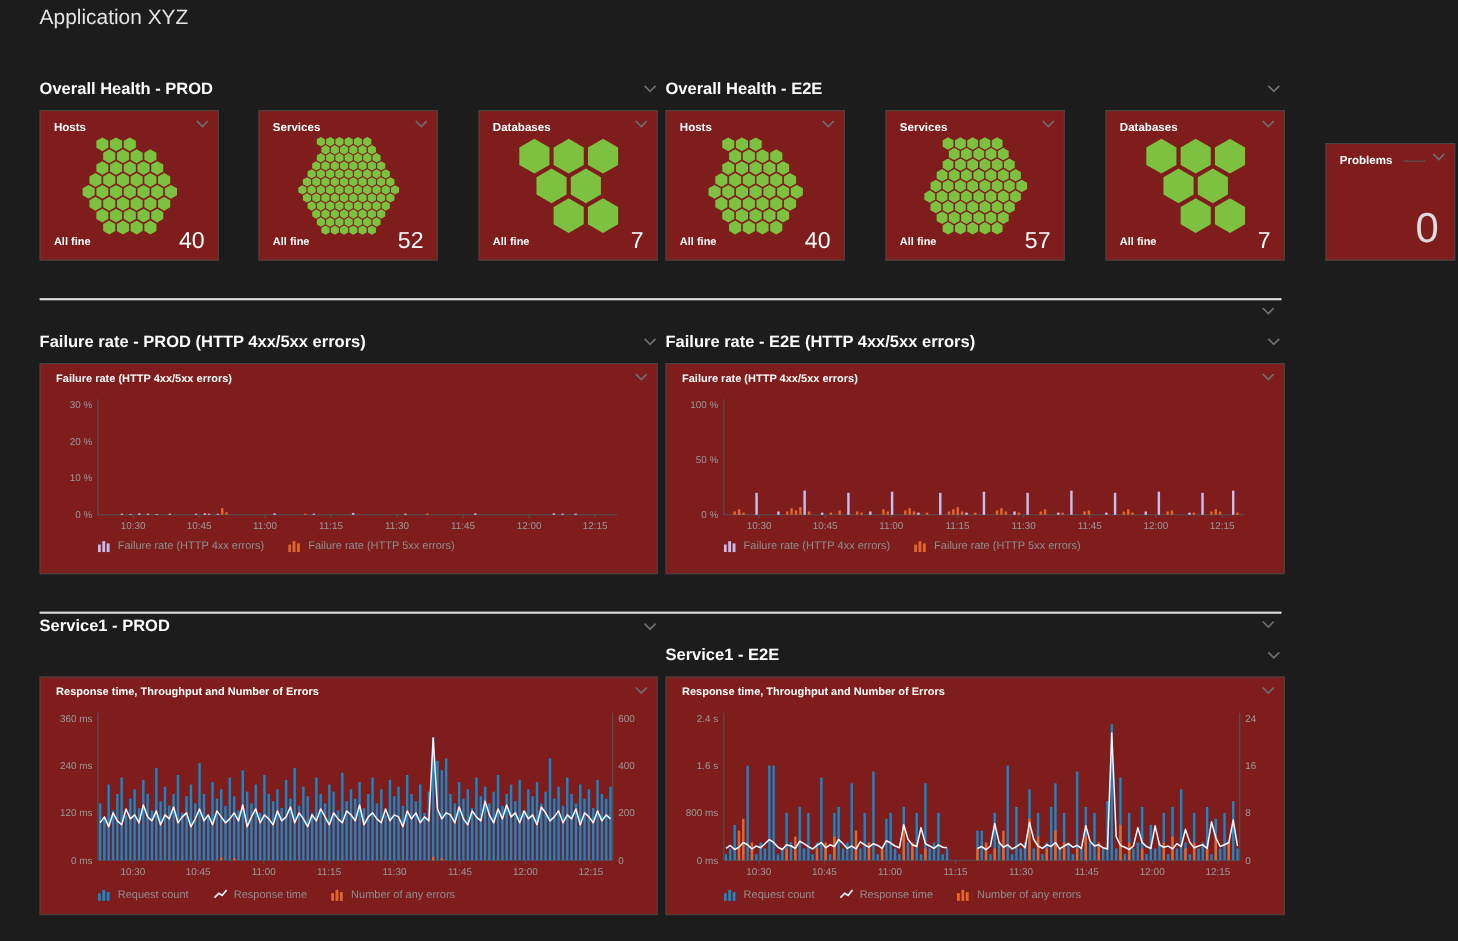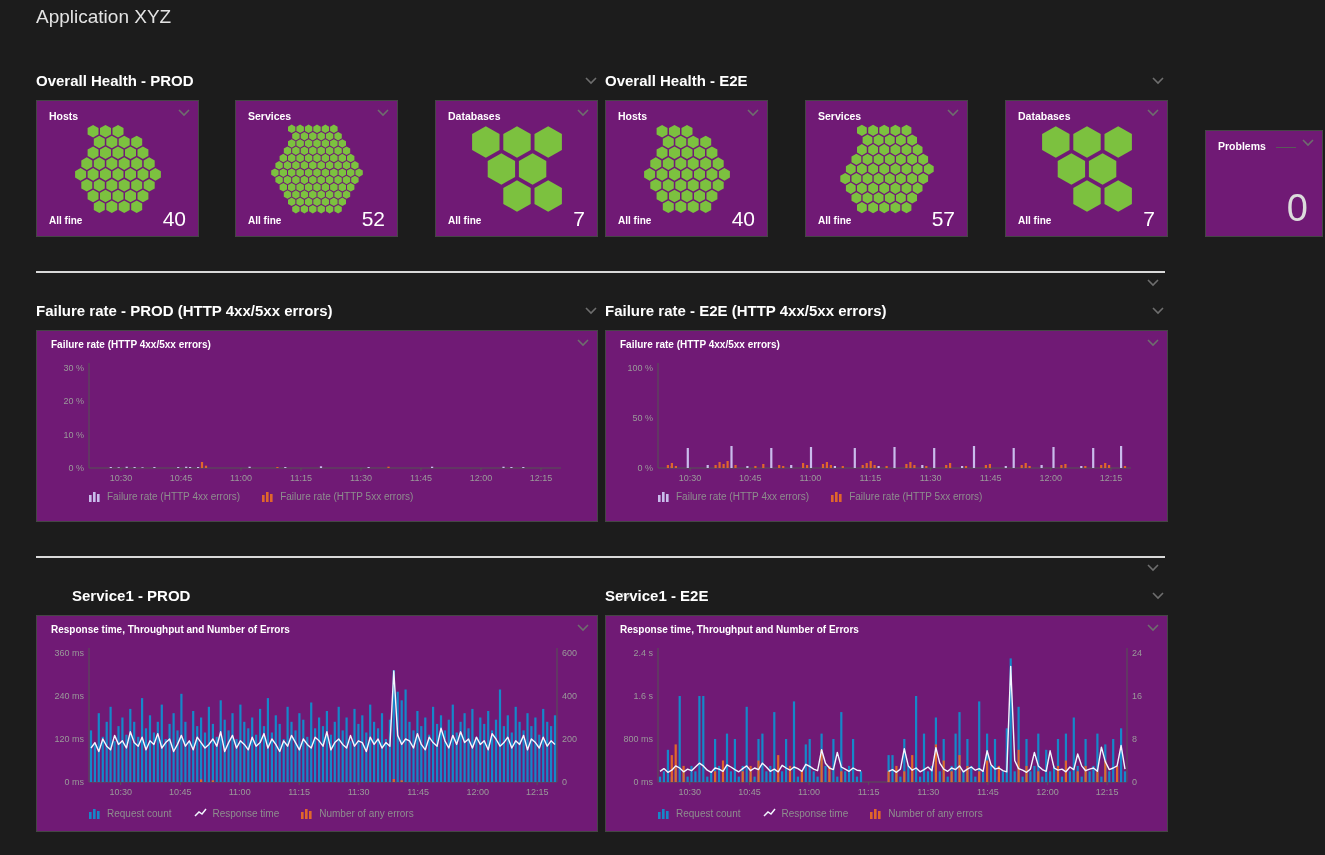--- a/index.html
+++ b/index.html
@@ -1,21 +1,21 @@
 <!DOCTYPE html>
 <html><head>
 <meta charset="utf-8">
 <style>
   html,body{margin:0;padding:0;}
   body{width:1325px;height:855px;background:#1c1c1c;font-family:"Liberation Sans",sans-serif;position:relative;overflow:hidden;color:#e8e8e8;}
   .abs{position:absolute;}
   .page-title{left:36px;top:6px;font-size:19px;font-weight:400;color:#e3e3e3;}
   .section-header{display:flex;justify-content:space-between;align-items:center;height:20px;}
   .section-title{font-size:15px;font-weight:bold;color:#fff;}
-  .tile{position:absolute;background:#701a75;border:1px solid #454545;box-sizing:border-box;}
+  .tile{position:absolute;background:#7f1d1d;border:1px solid #454545;box-sizing:border-box;}
   .tile-label{position:absolute;left:12px;top:9px;font-size:10.5px;font-weight:bold;color:#fff;}
   .tile-chev{position:absolute;right:7px;top:7px;}
   .hexwrap{position:absolute;left:50%;top:22px;transform:translateX(-50%);}
   .all-fine{position:absolute;left:12px;bottom:10px;font-size:10px;font-weight:bold;color:#fff;}
   .count{position:absolute;right:12px;bottom:5px;font-size:21px;font-weight:400;color:#fff;}
   .divider{position:absolute;height:2px;background:#d9d9d9;}
   .chart-title{position:absolute;left:14px;top:8px;font-size:10px;font-weight:bold;color:#fff;}
   .chart-svg{position:absolute;left:8px;top:26px;}
   .legend{position:absolute;left:52px;display:flex;gap:22px;align-items:center;font-size:10px;color:#8e8e8e;}
   .legend-item{display:flex;align-items:center;gap:6px;}
@@ -589,21 +589,21 @@
     </div>
 </div>
 
 <div class="divider" style="left:36px;top:556px;width:1129px;"></div>
 <span class="abs chev" style="left:1146px;top:563px;">
     <svg width="14" height="9" viewBox="0 0 14 9">
       <path d="M2 2 L7 7 L12 2" fill="none" stroke="#6e6e6e" stroke-width="1.6"></path>
     </svg>
   </span>
 
-<div class="abs section-header" style="left:36px;top:585px;width:562px;margin-left:36px;">
+<div class="abs section-header" style="left:36px;top:559px;width:562px;">
   <span class="section-title">Service1 - PROD</span>
   <span class="chev">
       <svg width="14" height="9" viewBox="0 0 14 9">
         <path d="M2 2 L7 7 L12 2" fill="none" stroke="#6e6e6e" stroke-width="1.6"></path>
       </svg>
     </span>
 </div>
 <div class="abs section-header" style="left:605px;top:585px;width:560px;">
   <span class="section-title">Service1 - E2E</span>
   <span class="chev">

